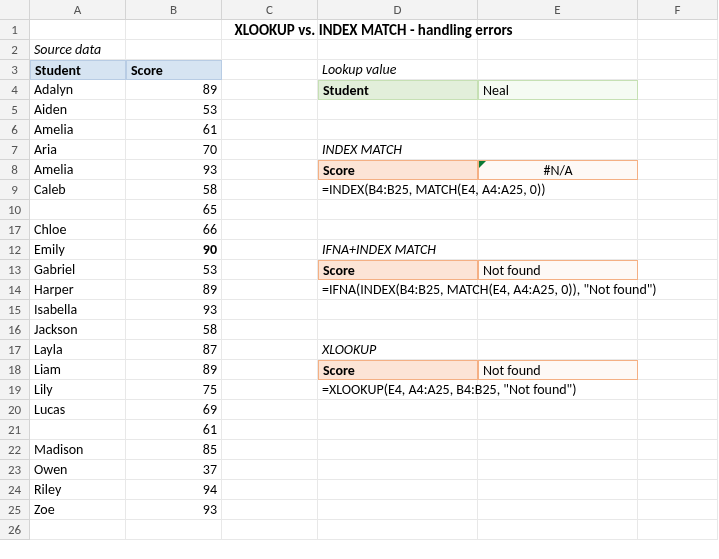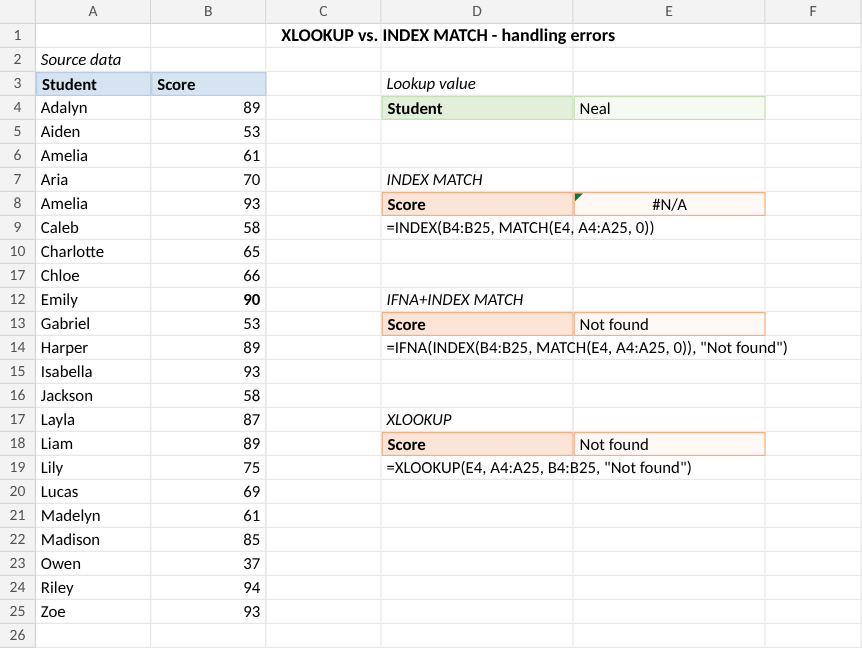--- a/index.html
+++ b/index.html
@@ -299,21 +299,20 @@
     <div class="cell" style="grid-area: 6 / 2; z-index: 3;">Aiden</div>
     <div class="cell num" style="grid-area: 6 / 3; z-index: 3;">53</div>
     <div class="cell" style="grid-area: 7 / 2; z-index: 3;">Amelia</div>
     <div class="cell num" style="grid-area: 7 / 3; z-index: 3;">61</div>
     <div class="cell" style="grid-area: 8 / 2; z-index: 3;">Aria</div>
     <div class="cell num" style="grid-area: 8 / 3; z-index: 3;">70</div>
     <div class="cell" style="grid-area: 9 / 2; z-index: 3;">Amelia</div>
     <div class="cell num" style="grid-area: 9 / 3; z-index: 3;">93</div>
     <div class="cell" style="grid-area: 10 / 2; z-index: 3;">Caleb</div>
     <div class="cell num" style="grid-area: 10 / 3; z-index: 3;">58</div>
-    <div class="cell" style="grid-area: 11 / 2; z-index: 3;">Charlotte</div>
     <div class="cell num" style="grid-area: 11 / 3; z-index: 3;">65</div>
     <div class="cell" style="grid-area: 12 / 2; z-index: 3;">Chloe</div>
     <div class="cell num" style="grid-area: 12 / 3; z-index: 3;">66</div>
     <div class="cell" style="grid-area: 13 / 2; z-index: 3;">Emily</div>
     <div class="cell num" style="grid-area: 13 / 3; z-index: 3; font-weight: bold;">90</div>
     <div class="cell" style="grid-area: 14 / 2; z-index: 3;">Gabriel</div>
     <div class="cell num" style="grid-area: 14 / 3; z-index: 3;">53</div>
     <div class="cell" style="grid-area: 15 / 2; z-index: 3;">Harper</div>
     <div class="cell num" style="grid-area: 15 / 3; z-index: 3;">89</div>
     <div class="cell" style="grid-area: 16 / 2; z-index: 3;">Isabella</div>
@@ -321,21 +320,20 @@
     <div class="cell" style="grid-area: 17 / 2; z-index: 3;">Jackson</div>
     <div class="cell num" style="grid-area: 17 / 3; z-index: 3;">58</div>
     <div class="cell" style="grid-area: 18 / 2; z-index: 3;">Layla</div>
     <div class="cell num" style="grid-area: 18 / 3; z-index: 3;">87</div>
     <div class="cell" style="grid-area: 19 / 2; z-index: 3;">Liam</div>
     <div class="cell num" style="grid-area: 19 / 3; z-index: 3;">89</div>
     <div class="cell" style="grid-area: 20 / 2; z-index: 3;">Lily</div>
     <div class="cell num" style="grid-area: 20 / 3; z-index: 3;">75</div>
     <div class="cell" style="grid-area: 21 / 2; z-index: 3;">Lucas</div>
     <div class="cell num" style="grid-area: 21 / 3; z-index: 3;">69</div>
-    <div class="cell" style="grid-area: 22 / 2; z-index: 3;">Madelyn</div>
     <div class="cell num" style="grid-area: 22 / 3; z-index: 3;">61</div>
     <div class="cell" style="grid-area: 23 / 2; z-index: 3;">Madison</div>
     <div class="cell num" style="grid-area: 23 / 3; z-index: 3;">85</div>
     <div class="cell" style="grid-area: 24 / 2; z-index: 3;">Owen</div>
     <div class="cell num" style="grid-area: 24 / 3; z-index: 3;">37</div>
     <div class="cell" style="grid-area: 25 / 2; z-index: 3;">Riley</div>
     <div class="cell num" style="grid-area: 25 / 3; z-index: 3;">94</div>
     <div class="cell" style="grid-area: 26 / 2; z-index: 3;">Zoe</div>
     <div class="cell num" style="grid-area: 26 / 3; z-index: 3;">93</div>
     <div class="cell italic overflow" style="grid-area: 4 / 5; z-index: 3;">Lookup value</div>

